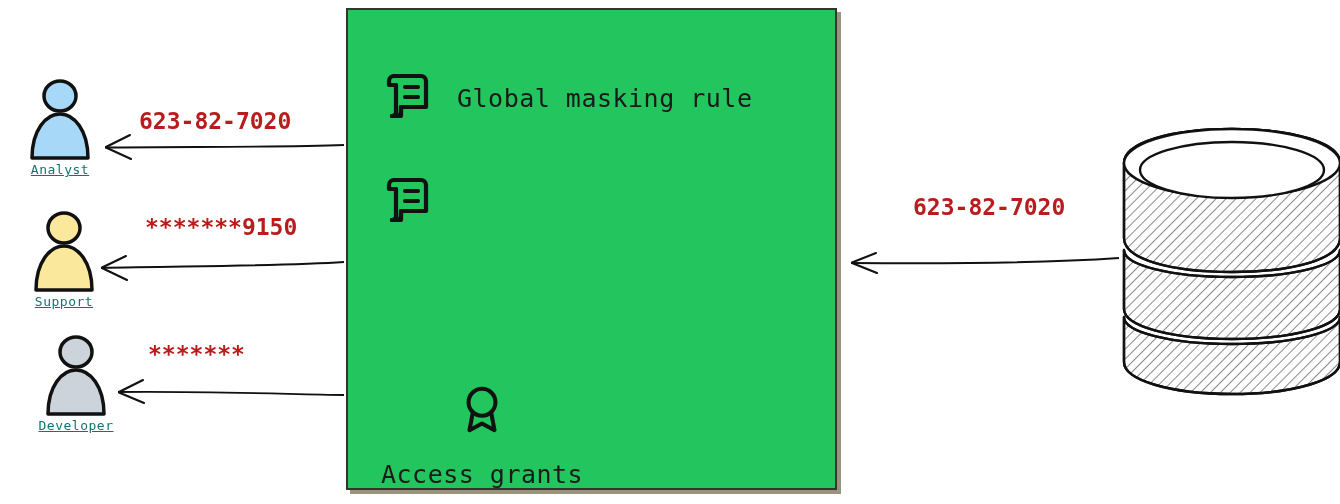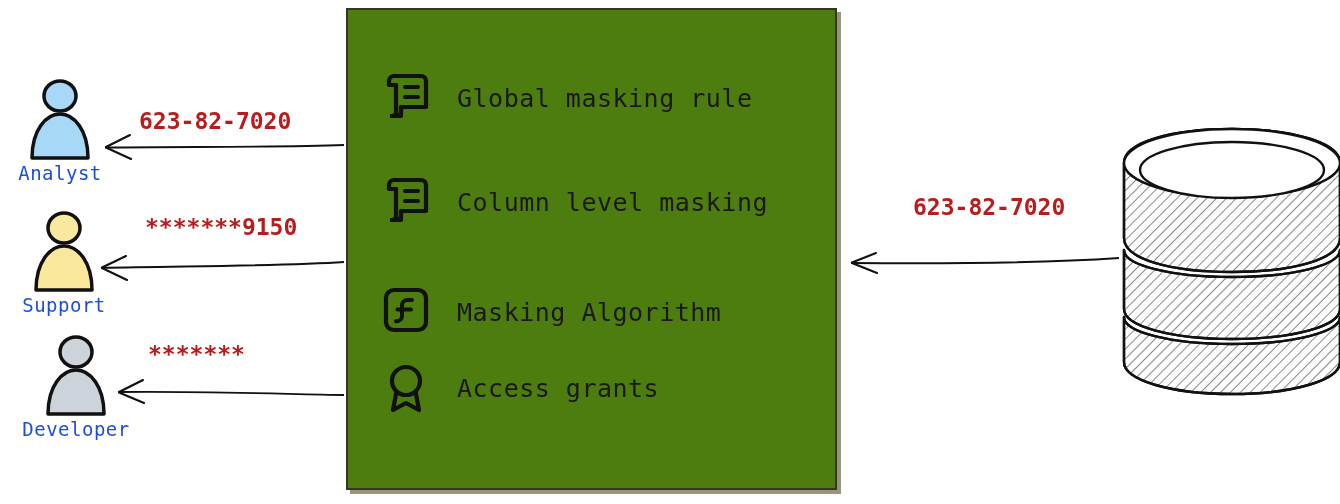--- a/index.html
+++ b/index.html
@@ -23,25 +23,26 @@
     text-align: center;
   }
   .actor-figure {
     width: 80px;
     height: 90px;
     margin: 0 auto;
     display: block;
   }
   .actor-label {
     font-family: "DejaVu Sans Mono", "Liberation Mono", monospace;
-    font-size: 19px;
+    font-size: 13px;
     font-weight: 500;
     letter-spacing: 0.5px;
-    color: #1d4ed8;
+    color: #0f766e;
     margin-top: -4px;
+    text-decoration: underline;
   }
 
   #actor-analyst   { left: 0px;  top: 76px; }
   #actor-support   { left: 4px;  top: 208px; }
   #actor-developer { left: 16px;  top: 332px; }
 
   
   .flow-label {
     position: absolute;
     font-family: "DejaVu Sans Mono", "Liberation Mono", monospace;
@@ -66,36 +67,36 @@
   #arrow-developer { left: 112px; top: 372px;  width: 233px; height: 40px; }
   #arrow-db        { left: 845px; top: 242px;  width: 275px; height: 40px; }
 
   
   #rules-panel {
     position: absolute;
     left: 346px;
     top: 8px;
     width: 491px;
     height: 482px;
-    background: #4d7c0f;
+    background: #22c55e;
     border: 2px solid #3a3428;
     box-sizing: border-box;
     box-shadow: 4px 4px 0 0 rgba(70, 60, 20, 0.55);
   }
   .rule-row {
     position: absolute;
     left: 33px;
     display: flex;
     align-items: center;
     gap: 26px;
   }
   #rule-row-0 { top: 62px; }
   #rule-row-1 { top: 166px; }
   #rule-row-2 { top: 276px; }
-  #rule-row-3 { top: 352px; }
+  #rule-row-3 { top: 374px; flex-direction: column; }
 
   .rule-icon {
     width: 50px;
     height: 52px;
     flex: 0 0 50px;
     display: block;
   }
   .rule-text {
     font-family: "DejaVu Sans Mono", "Liberation Mono", monospace;
     font-size: 25px;
@@ -186,31 +187,22 @@
 
   <div class="rule-row" id="rule-row-1">
     <svg class="rule-icon" viewBox="0 0 50 52">
       <path d="M13 4 H40 a5 5 0 0 1 5 5 v26 H20 v4 a5 5 0 0 1 -5 5 H11" fill="none" stroke="#111111" stroke-width="4.2" stroke-linejoin="round" stroke-linecap="round"></path>
       <path d="M13 4 a5 5 0 0 0 -5 5 v4 h7" fill="none" stroke="#111111" stroke-width="4.2" stroke-linejoin="round" stroke-linecap="round"></path>
       <path d="M15 13 v27 a4 4 0 0 1 -4 4" fill="none" stroke="#111111" stroke-width="4.2" stroke-linecap="round"></path>
       <path d="M20 35 v9 H11" fill="none" stroke="#111111" stroke-width="4.2" stroke-linejoin="round" stroke-linecap="round"></path>
       <line x1="24" y1="15" x2="37" y2="15" stroke="#111111" stroke-width="4" stroke-linecap="round"></line>
       <line x1="24" y1="25" x2="37" y2="25" stroke="#111111" stroke-width="4" stroke-linecap="round"></line>
     </svg>
-    <span class="rule-text">Column level masking</span>
   </div>
 
-  <div class="rule-row" id="rule-row-2">
-    <svg class="rule-icon" viewBox="0 0 50 52">
-      <rect x="5" y="4" width="40" height="40" rx="8" ry="8" fill="none" stroke="#111111" stroke-width="4.2"></rect>
-      <path d="M31 14 h-4.5 a5.5 5.5 0 0 0 -5.5 5.5 V30 a5.2 5.2 0 0 1 -5.2 5.2 H15" fill="none" stroke="#111111" stroke-width="4" stroke-linecap="round" stroke-linejoin="round"></path>
-      <line x1="16.5" y1="23.5" x2="30" y2="23.5" stroke="#111111" stroke-width="4" stroke-linecap="round"></line>
-    </svg>
-    <span class="rule-text">Masking Algorithm</span>
-  </div>
 
   <div class="rule-row" id="rule-row-3">
     <svg class="rule-icon" viewBox="0 0 50 52">
       <circle cx="25" cy="19" r="14" fill="none" stroke="#111111" stroke-width="4.2"></circle>
       <path d="M15.5 29.5 L12 48 L25 41 L38 48 L34.5 29.5" fill="none" stroke="#111111" stroke-width="4.2" stroke-linejoin="round" stroke-linecap="round"></path>
     </svg>
     <span class="rule-text">Access grants</span>
   </div>
 
 </div>

